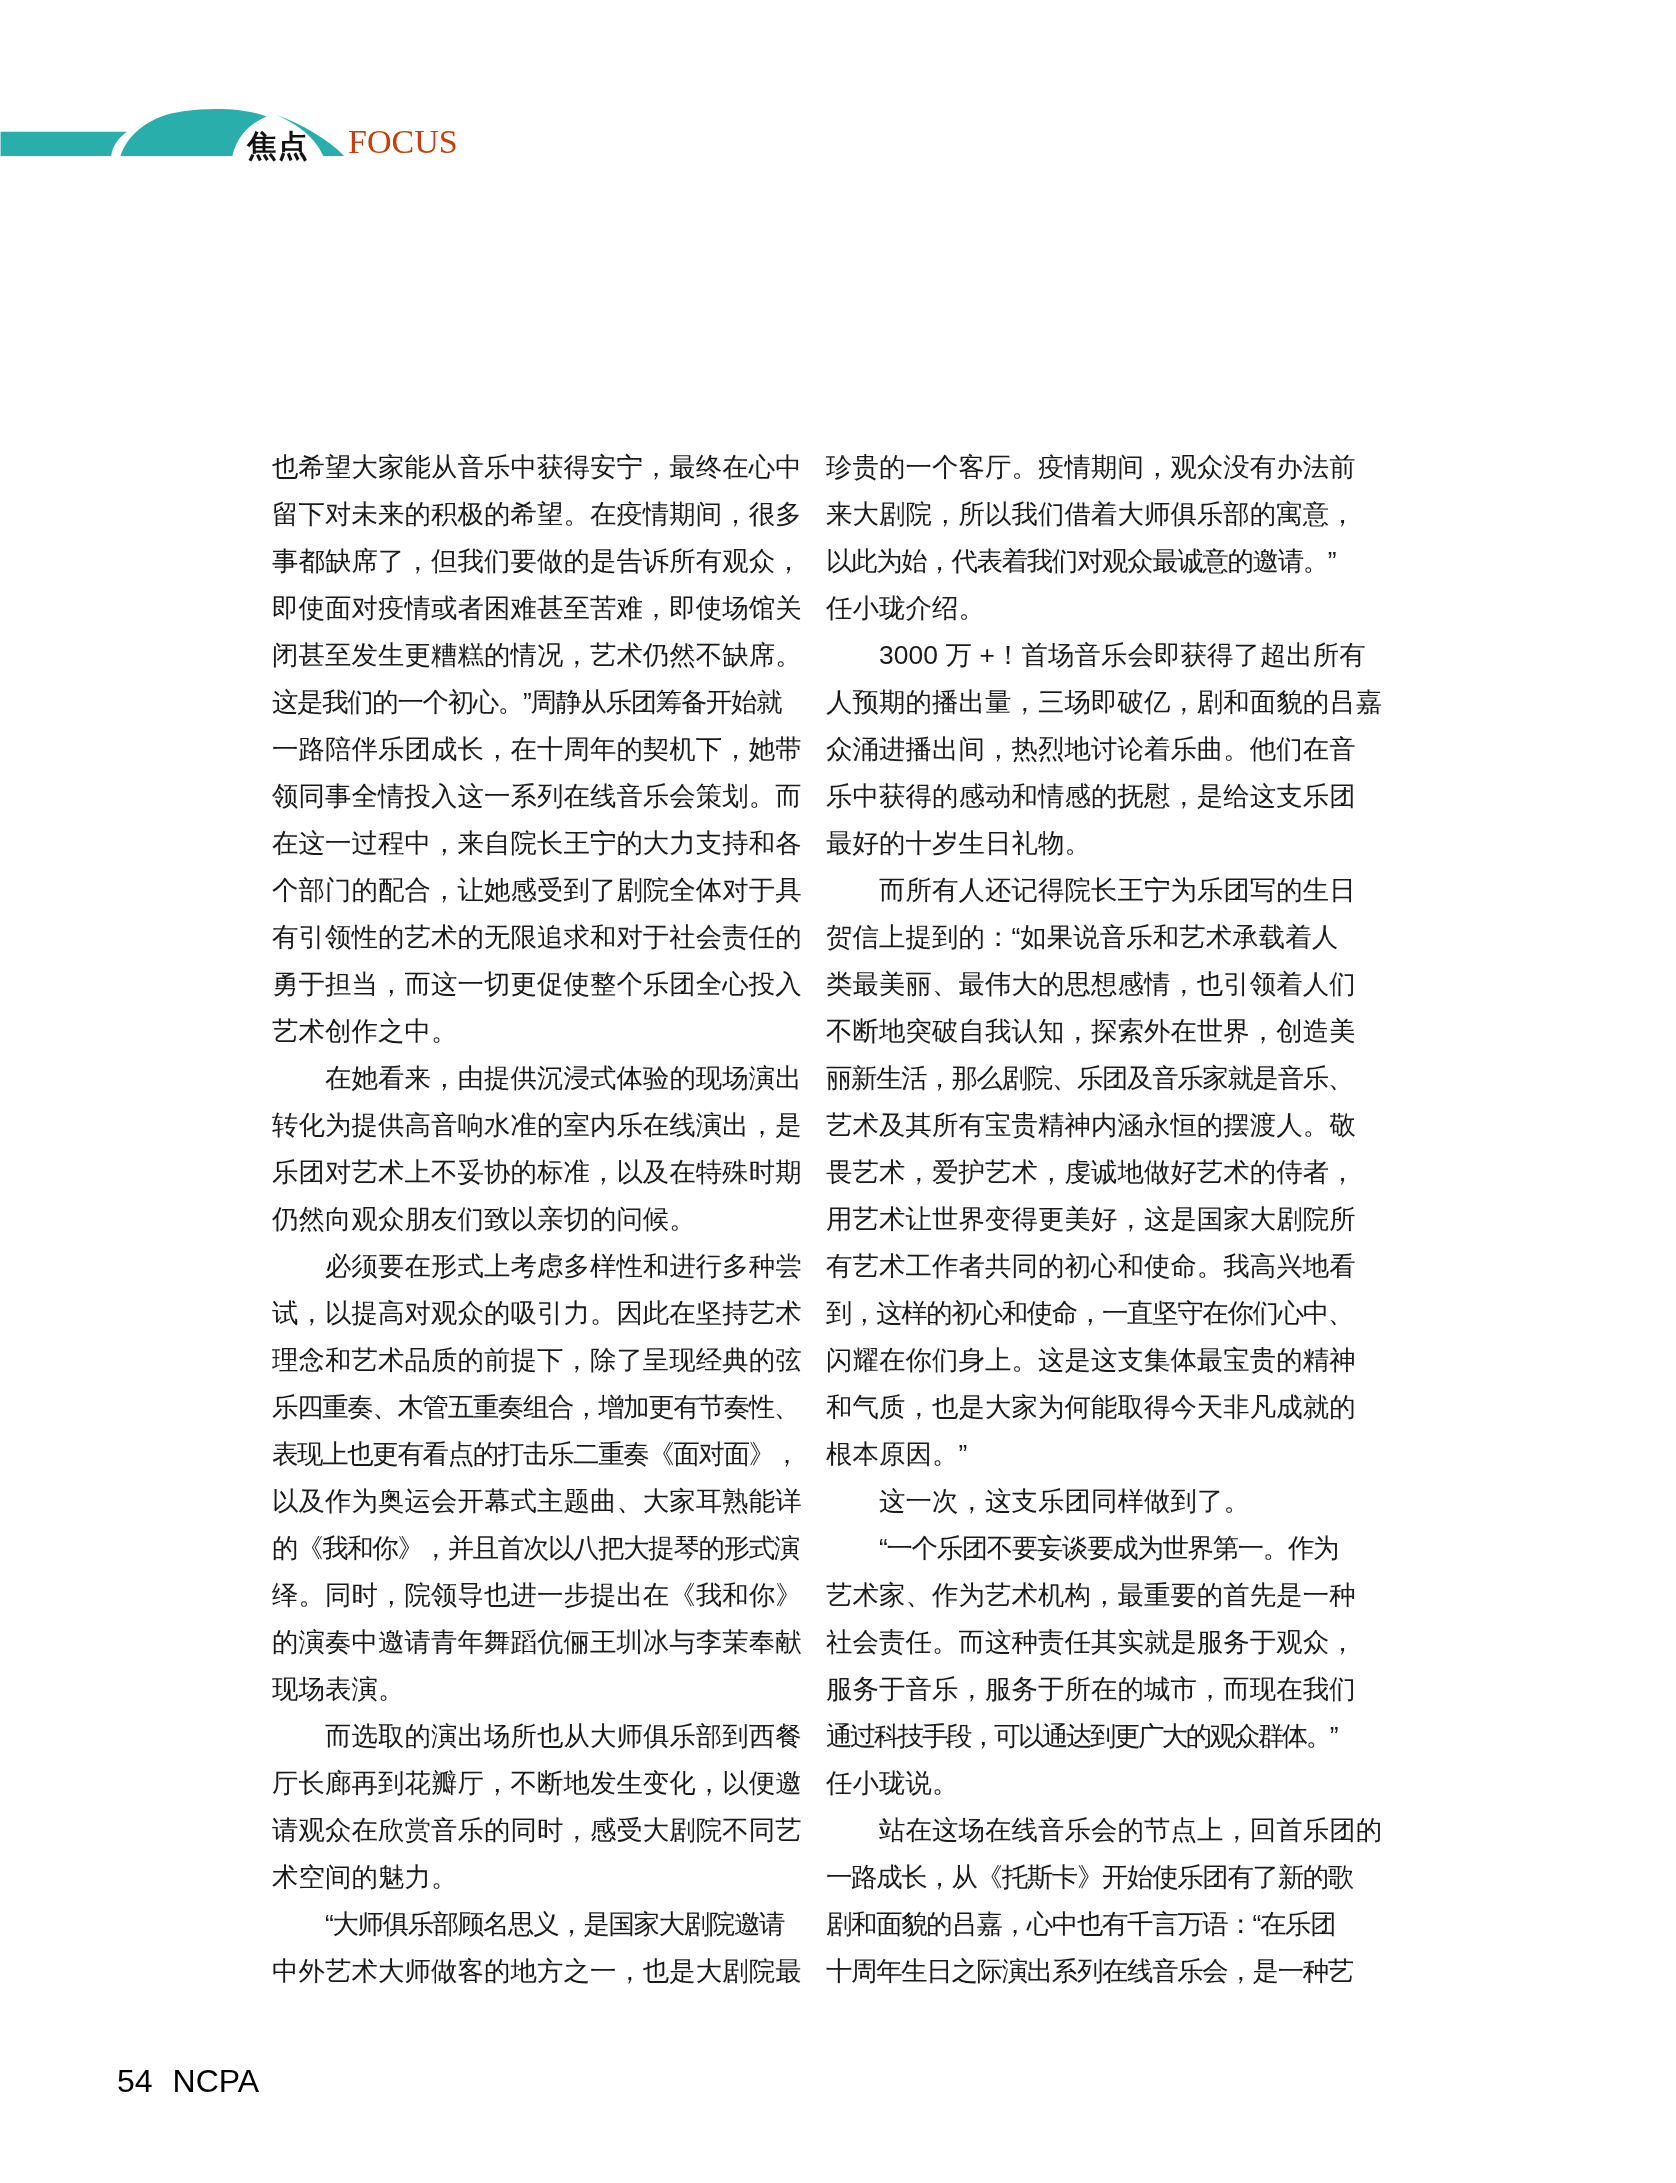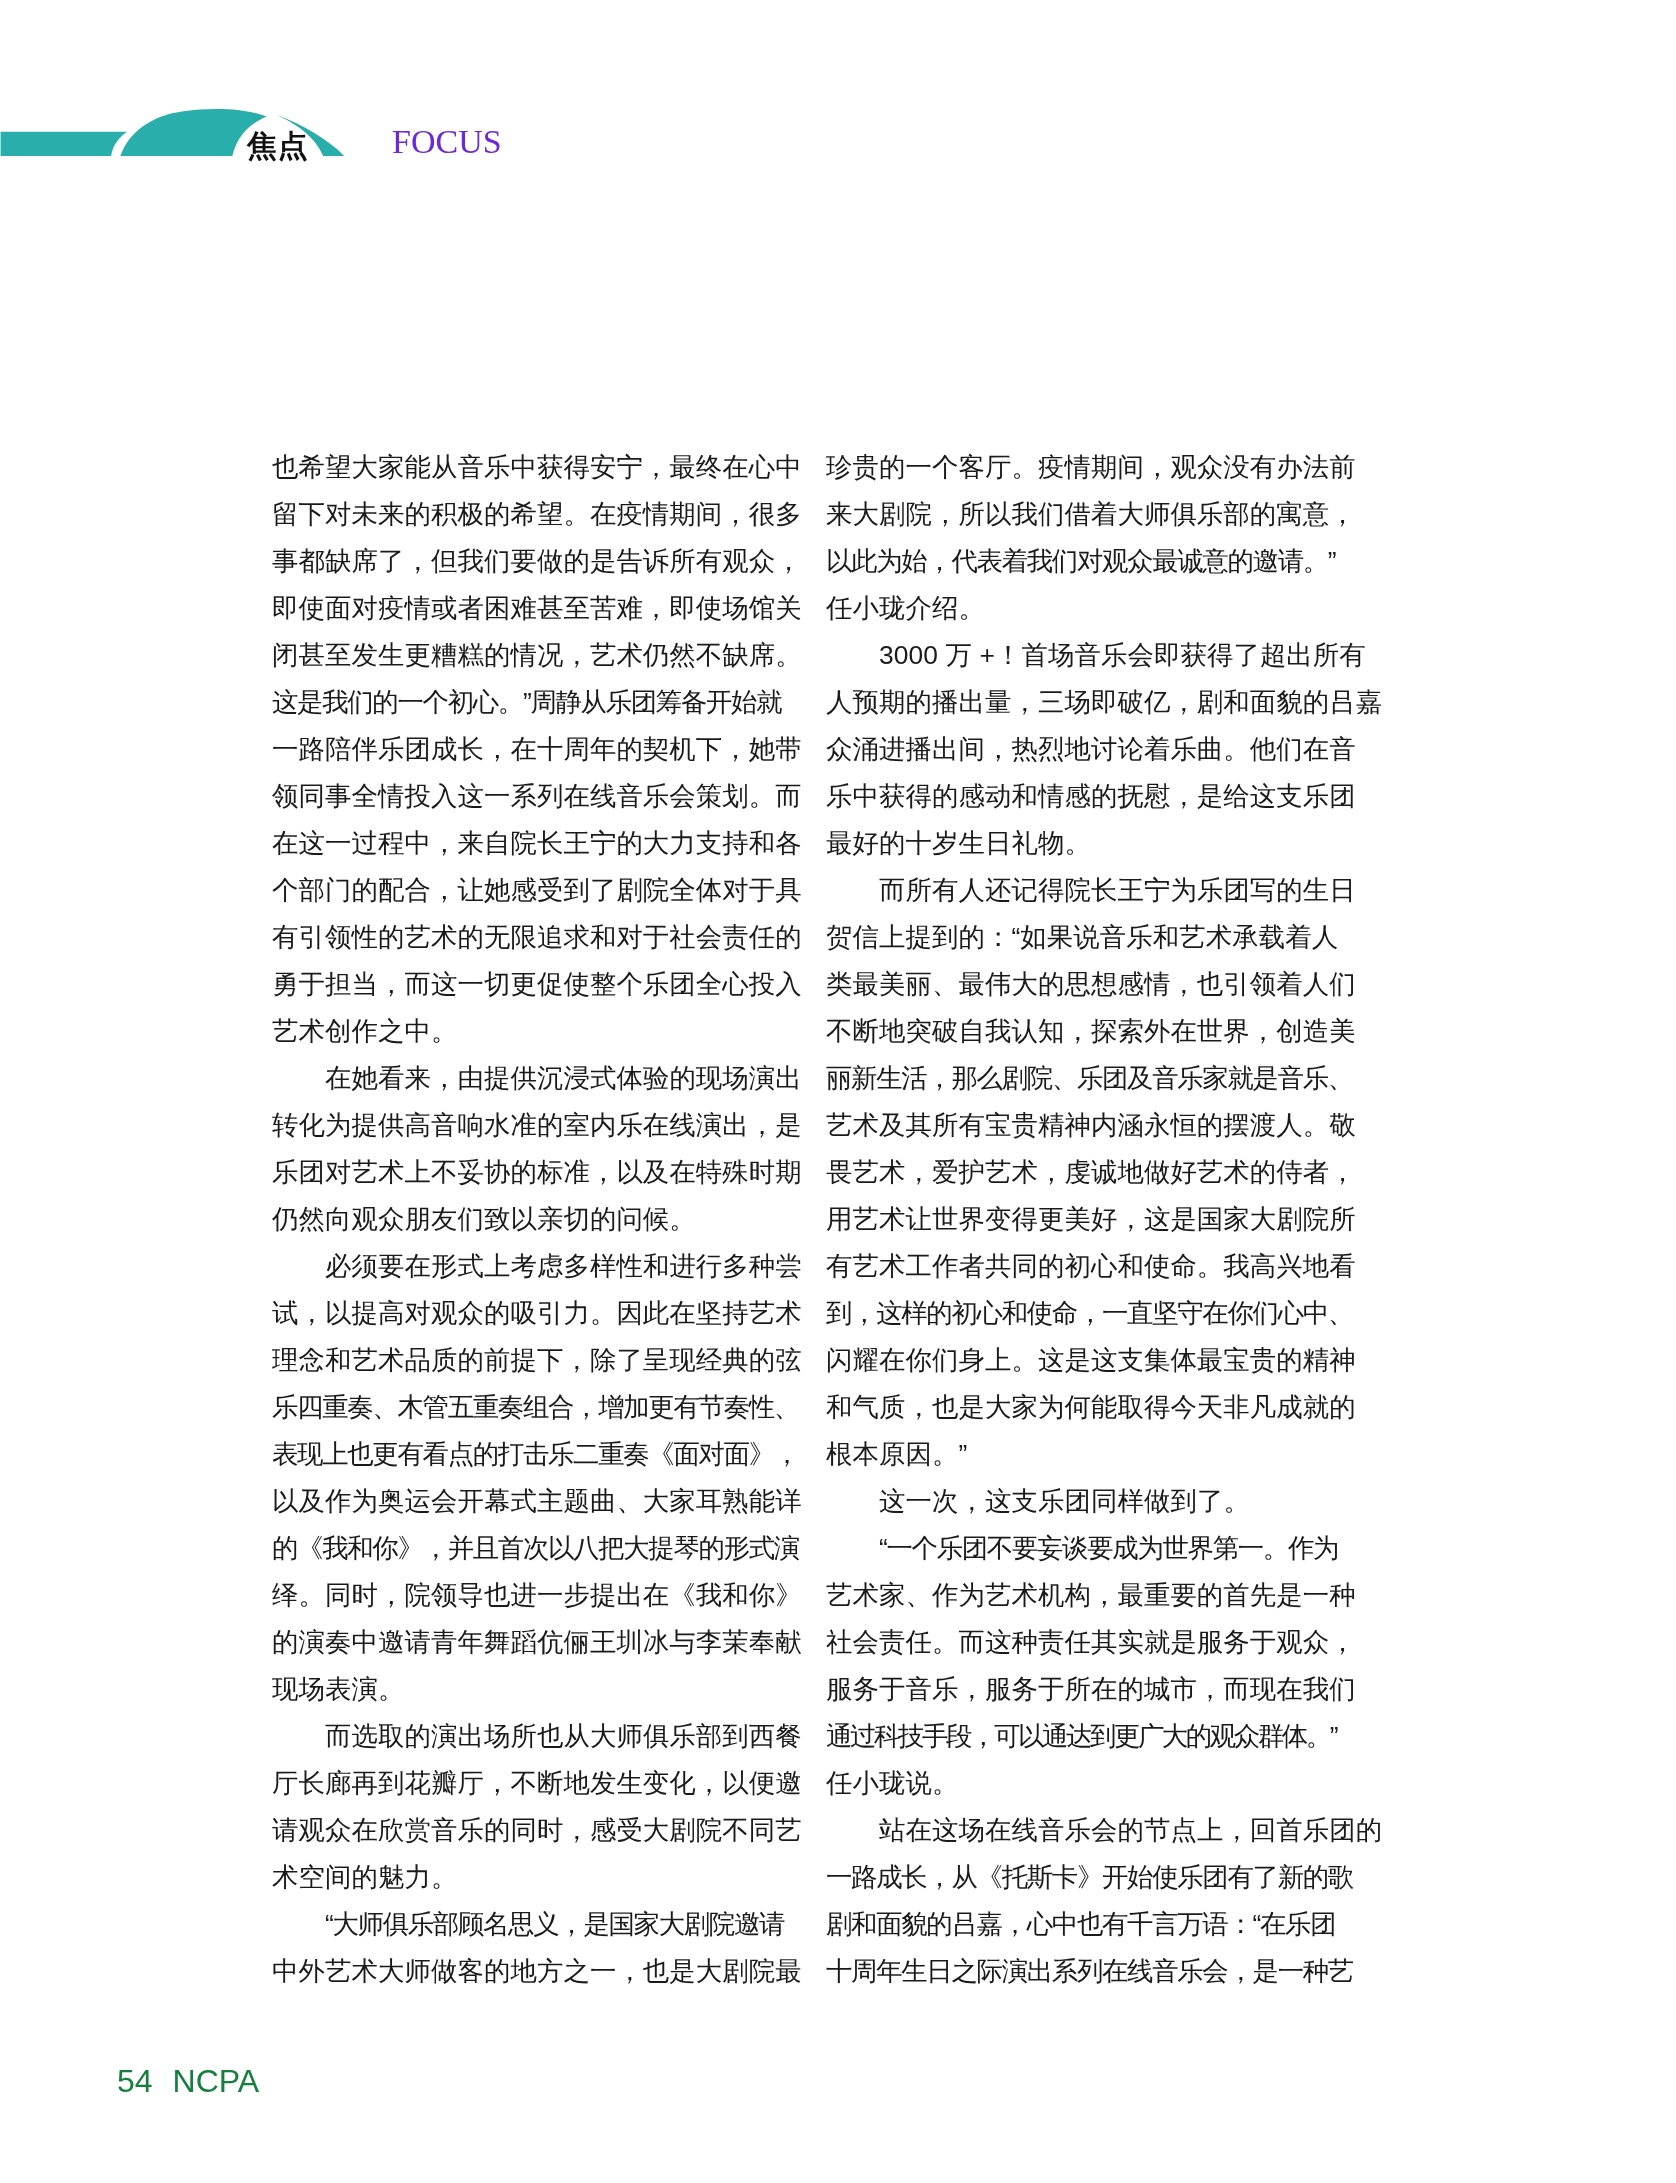--- a/index.html
+++ b/index.html
@@ -28,23 +28,22 @@
     line-height:1;
     color:#111;
     white-space:nowrap;
   }
   #section-title-en{
     position:absolute;
     left:348px; top:125px;
     font-family:"Liberation Serif","DejaVu Serif",serif;
     font-size:34px;
     line-height:1;
-    color:#6d28d9;
+    color:#c2410c;
     white-space:nowrap;
-    margin-left:44px;
   }
   
   .col{
     position:absolute;
     top:444px;
   }
   #col-left{ left:272px; width:530px; }
   #col-right{ left:826px; width:533px; }
   .line{
     height:47px;
@@ -56,21 +55,21 @@
   }
   .line.ind{ text-indent:53px; }
   .line.t1{ letter-spacing:-1.3px; }
   .line.t2{ letter-spacing:-2.4px; }
   
   #footer{
     position:absolute;
     left:117px; top:2065px;
     font-size:32px;
     line-height:1;
-    color:#15803d;
+    color:#000000;
     white-space:nowrap;
   }
   #footer .pnum{ margin-right:20px; }
 </style>
 </head>
 <body>
 
 <div id="page">
 
   <svg id="banner" viewBox="0 0 700 120" aria-hidden="true">

